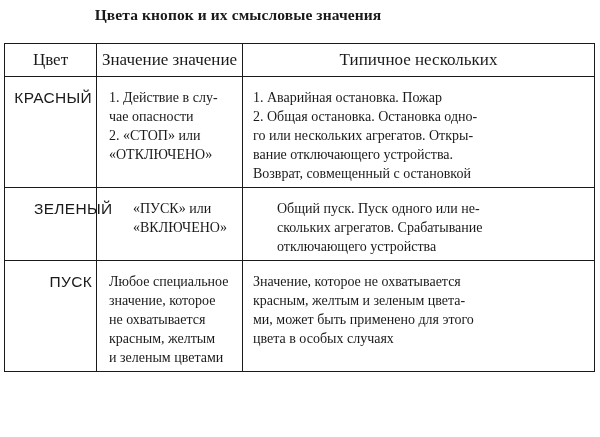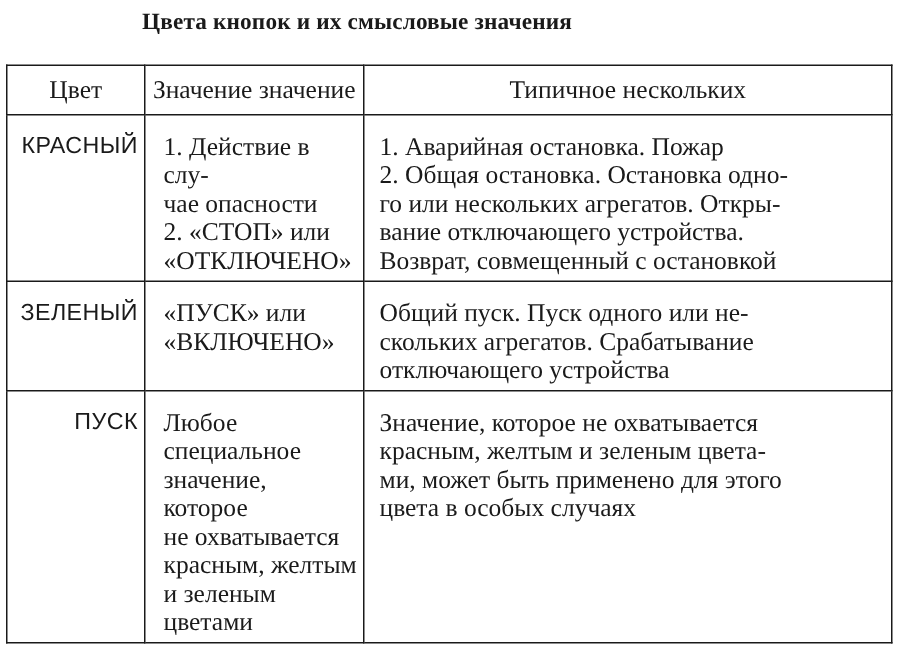--- a/index.html
+++ b/index.html
@@ -5,28 +5,28 @@
   html, body { margin:0; padding:0; background:#ffffff; }
   body { width:600px; height:437px; position:relative; overflow:hidden;
          font-family:"Liberation Serif", "DejaVu Serif", serif; color:#1a1a1a; }
   .title { position:absolute; left:0; top:6px; width:476px; text-align:center;
            font-weight:bold; font-size:15.5px; letter-spacing:0.1px; }
   table { position:absolute; left:4px; top:43px; width:590px; border-collapse:collapse;
           table-layout:fixed; }
   td, th { border:1.3px solid #1a1a1a; vertical-align:top; padding:0; }
   th { font-weight:normal; font-size:17px; height:32px; vertical-align:middle; text-align:center; }
   col.c1 { width:92px; } col.c2 { width:146px; } col.c3 { width:352px; }
-  .cell { padding:11px 6px 4px 6px; font-size:17px; line-height:19px; white-space:pre-line; }
+  .cell { padding:11px 6px 4px 6px; font-size:14px; line-height:19px; white-space:pre-line; }
   .color-name { font-family:"Liberation Sans","DejaVu Sans",sans-serif; font-size:15.5px;
                 padding:11px 4px 4px 5px; letter-spacing:0.3px;text-align:right; }
   .c2cell { padding-left:12px; padding-right:4px; }
   .c3cell { padding-left:10px; }
   tr.r-red td { height:107px; }
   tr.r-yellow td { height:70px; }
-  tr.r-green td { height:68px; }
+  tr.r-green td { height:68px;padding-left:24px; }
   tr.r-blue td { height:108px; }
 </style>
 </head>
 <body>
 
 <div class="title">Цвета кнопок и их смысловые значения</div>
 
 <table>
   <colgroup>
       <col class="c1">

